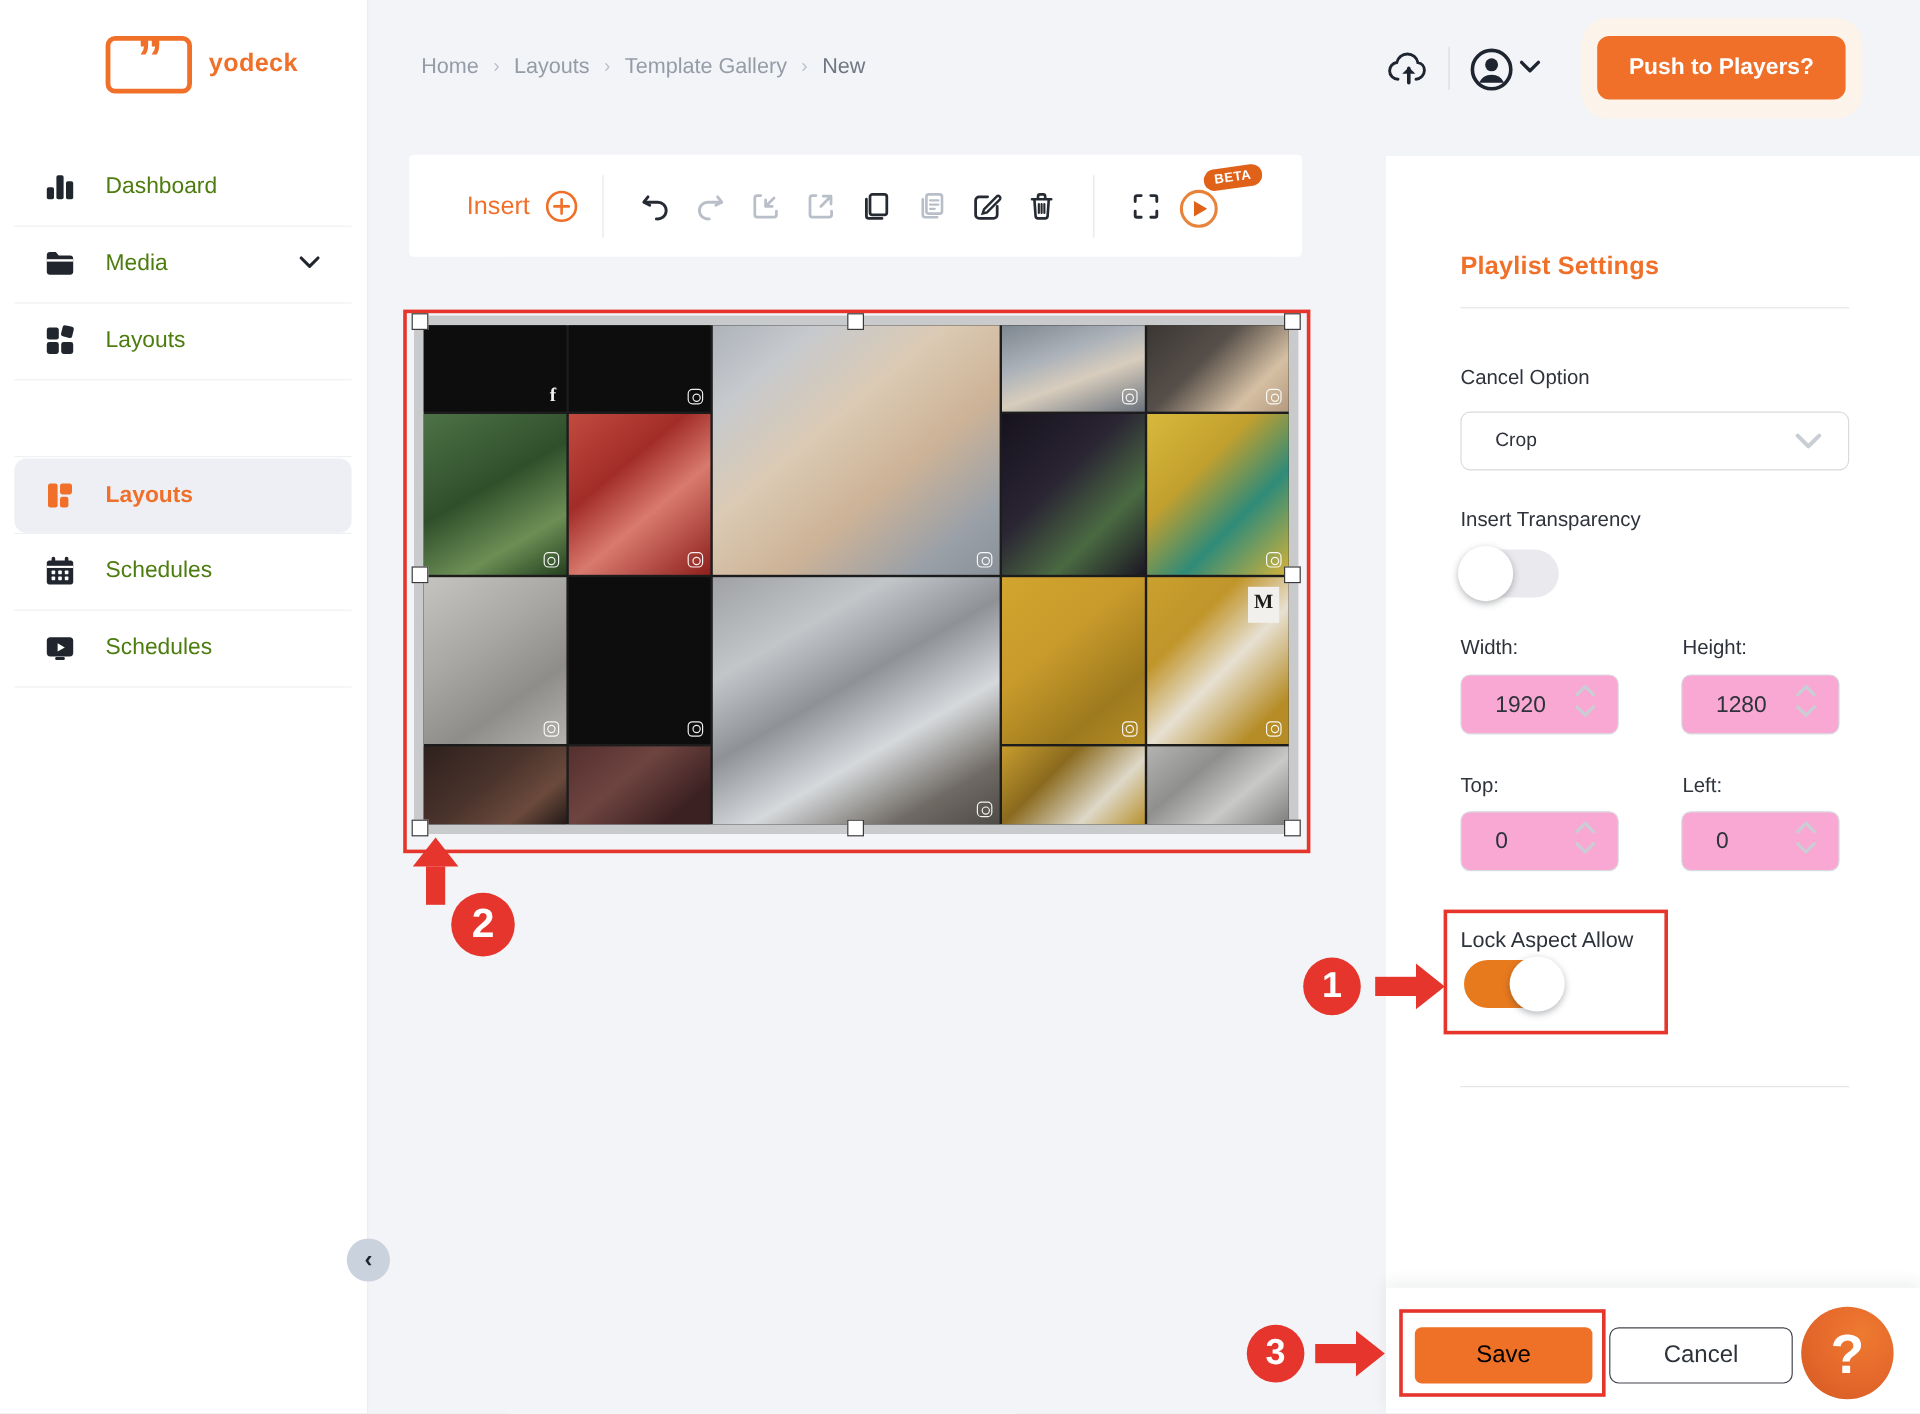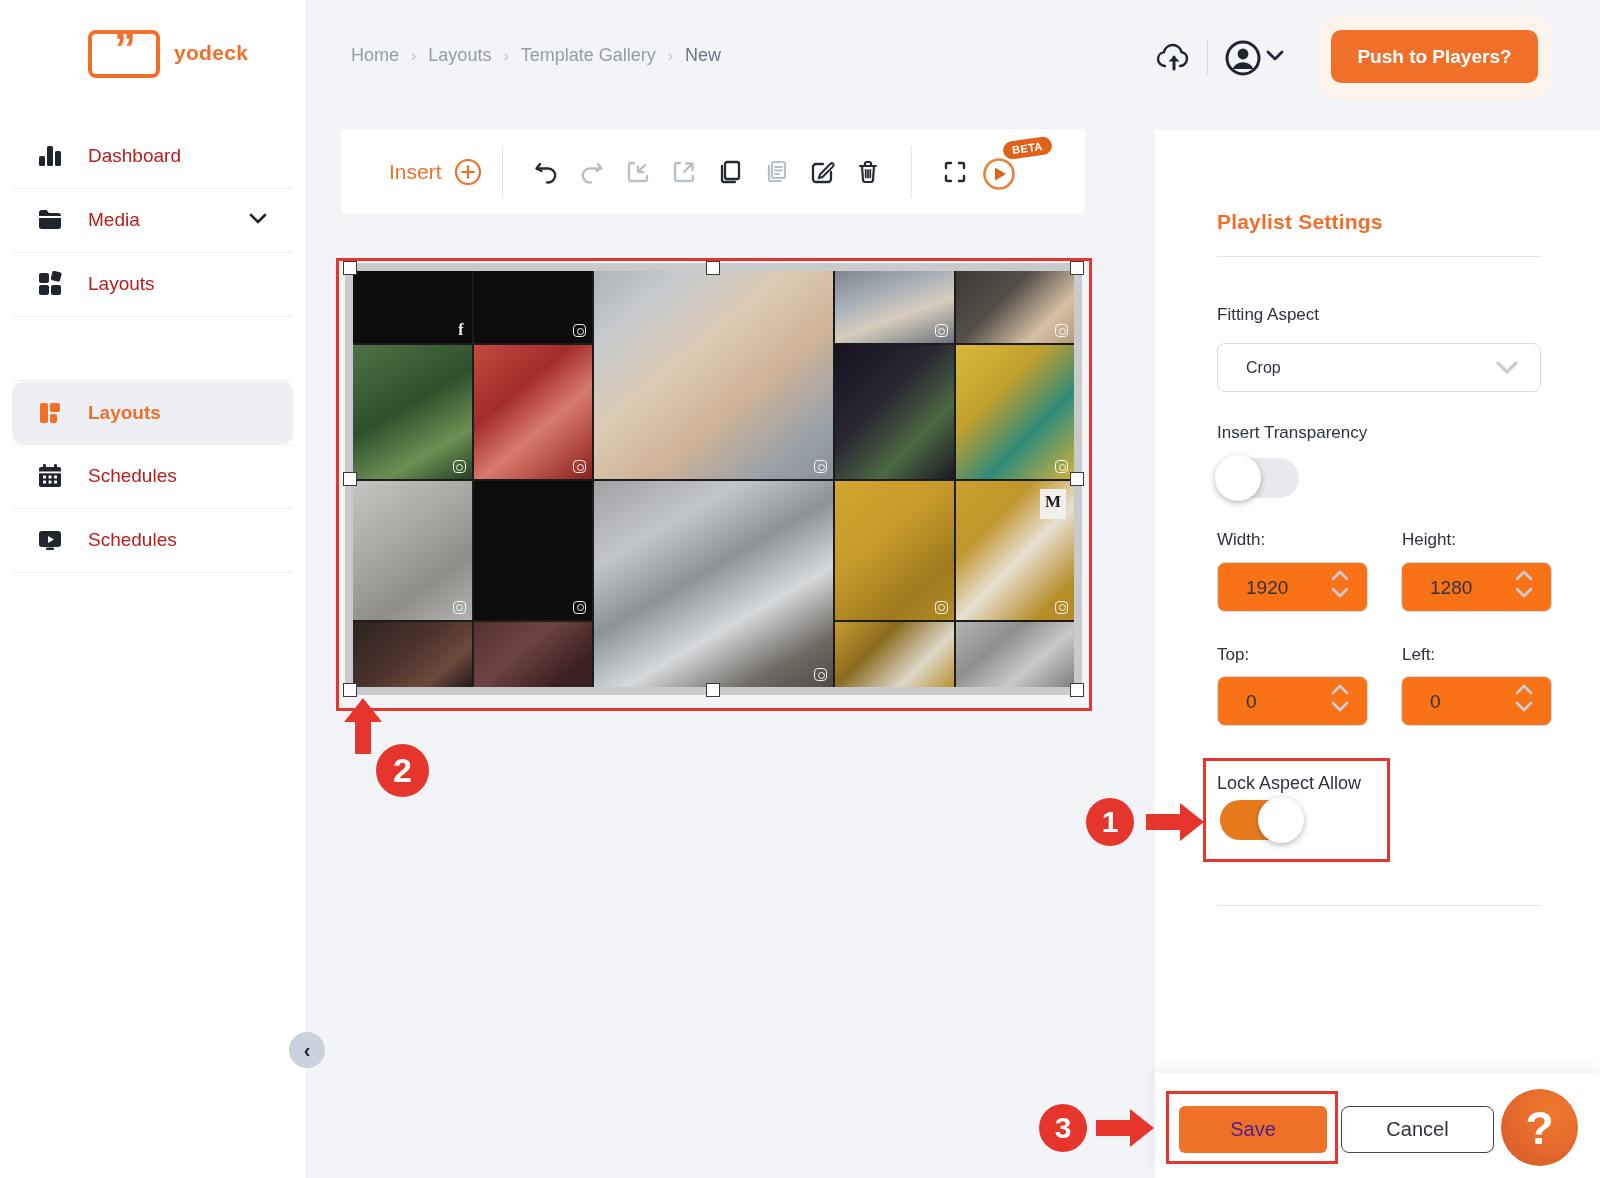--- a/index.html
+++ b/index.html
@@ -11,21 +11,21 @@
   }
   .abs { position:absolute; }
 
   
   #sidebar { left:0; top:0; width:307px; height:1178px; background:#ffffff; border-right:1px solid #e7e9ee; }
   #logo-box { left:88px; top:30px; width:72px; height:48px; border:4px solid #f0702a; border-radius:8px;
               display:flex; align-items:center; justify-content:center; }
   #logo-quotes { color:#f0702a; font-size:44px; font-weight:bold; line-height:20px; height:30px; letter-spacing:-2px; }
   #logo-text { left:174px; top:41px; font-size:21px; font-weight:bold; color:#f0702a; letter-spacing:.3px; }
   .nav-item { position:absolute; left:12px; width:281px; height:62px; display:flex; align-items:center; gap:24px;
-              padding-left:24px; border-radius:10px; cursor:pointer; color:#b91c1c; }
+              padding-left:24px; border-radius:10px; cursor:pointer; color:#4d7c0f; }
   .nav-item .nav-icon { width:28px; height:28px; display:flex; align-items:center; justify-content:center; }
   .nav-item .nav-label { font-size:19px; }
   .nav-item.active { background:#edeff4; color:#f0702a; }
   .nav-sep { position:absolute; left:12px; width:281px; height:1px; background:#eef0f3; }
   .nav-chevron { position:absolute; right:26px; top:24px; }
 
   
   #breadcrumb { left:351px; top:45px; font-size:18px; color:#949ca8; display:flex; gap:12px; align-items:center; }
   .crumb-sep { color:#b9c0ca; font-size:16px; }
   .crumb-last { color:#6e7683; }
@@ -68,31 +68,31 @@
   .panel-label { position:absolute; font-size:17px; color:#2e333b; }
   #fitting-select { left:1217px; top:343px; width:324px; height:49px; background:#fff; border:1px solid #d8dbe0;
                     border-radius:8px; display:flex; align-items:center; cursor:pointer; }
   #fitting-value { margin-left:28px; font-size:16px; color:#2e333b; }
   #fitting-chevron { position:absolute; right:22px; }
   .toggle { position:absolute; width:82px; height:40px; border-radius:20px; cursor:pointer; }
   .toggle .knob { position:absolute; width:46px; height:46px; border-radius:50%; background:#fff; top:-3px;
                   box-shadow:0 2px 6px rgba(40,45,55,.35); }
   .toggle.off { background:#e9e9ee; } .toggle.off .knob { left:-2px; }
   .toggle.on  { background:#e87a1e; } .toggle.on  .knob { right:-2px; }
-  .num-input { position:absolute; width:151px; height:50px; background:#f97316; border:1px solid #d8dbe0; border-radius:8px;text-align:right; }
+  .num-input { position:absolute; width:132px; height:50px; background:#f9a8d4; border:1px solid #d8dbe0; border-radius:8px;text-align:right; }
   .num-value { position:absolute; left:28px; top:14px; font-size:19px; color:#2e333b; }
   .stepper { position:absolute; right:18px; top:7px; display:flex; flex-direction:column; gap:6px; cursor:pointer; }
   #replace-btn { left:1217px; top:967px; width:324px; height:48px; background:#fff; border:1.5px solid #42474e;
                  border-radius:8px; font-size:19px; color:#2e333b; font-family:inherit; cursor:pointer; }
 
   
   #footer-bar { left:1155px; top:1073px; width:445px; height:105px; background:#fff;
                 box-shadow:0 -5px 12px rgba(31,41,55,.07); }
   #save-btn { left:1179px; top:1106px; width:148px; height:47px; background:#ef7127; border:none; border-radius:6px;
-              color:#4c1d95; font-size:20px; font-family:inherit; cursor:pointer; }
+              color:#000000; font-size:20px; font-family:inherit; cursor:pointer; }
   #cancel-btn { left:1341px; top:1106px; width:153px; height:47px; background:#fff; border:1.5px solid #42474e;
                 border-radius:8px; font-size:20px; color:#2e333b; font-family:inherit; cursor:pointer; }
   #help-btn { left:1501px; top:1089px; width:77px; height:77px; border-radius:50%; border:none; cursor:pointer;
               background:radial-gradient(circle at 65% 30%, #ee7a30 0%, #e4672b 55%, #d35a22 100%);
               color:#fff; font-size:46px; font-weight:bold; font-family:inherit; line-height:70px; }
   #collapse-btn { left:289px; top:1032px; width:36px; height:36px; border-radius:50%; background:#c9d2dd; border:none;
                   color:#1f2530; font-size:20px; font-weight:bold; cursor:pointer; line-height:32px; }
 
   
   .anno-rect { position:absolute; border:3px solid #e5352c; }
@@ -397,21 +397,21 @@
     <div class="handle" style="left:361px; bottom:-2px;"></div>
     <div class="handle" style="right:-2px; bottom:-2px;"></div>
   </div>
 
   <div id="panel" class="abs">
     
   </div>
   <div id="panel-title" class="abs" style="left: 1217px; top: 210px; position: absolute;">Playlist Settings</div>
   <div class="panel-divider" style="top:256px"></div>
 
-  <div class="panel-label" style="left:1217px; top:305px;">Fitting Aspect</div>
+  <div class="panel-label" style="left:1217px; top:305px;">Cancel Option</div>
   <div id="fitting-select" class="abs">
     <span id="fitting-value">Crop</span>
     <span id="fitting-chevron">
       <svg width="22" height="14" viewBox="0 0 22 14">
           <path d="M2 2l9 9 9-9" fill="none" stroke="#c9ced5" stroke-width="3.4" stroke-linecap="round" stroke-linejoin="round"></path>
         </svg>
     </span>
   </div>
 
   <div class="panel-label" style="left:1217px; top:423px;">Insert Transparency</div>

